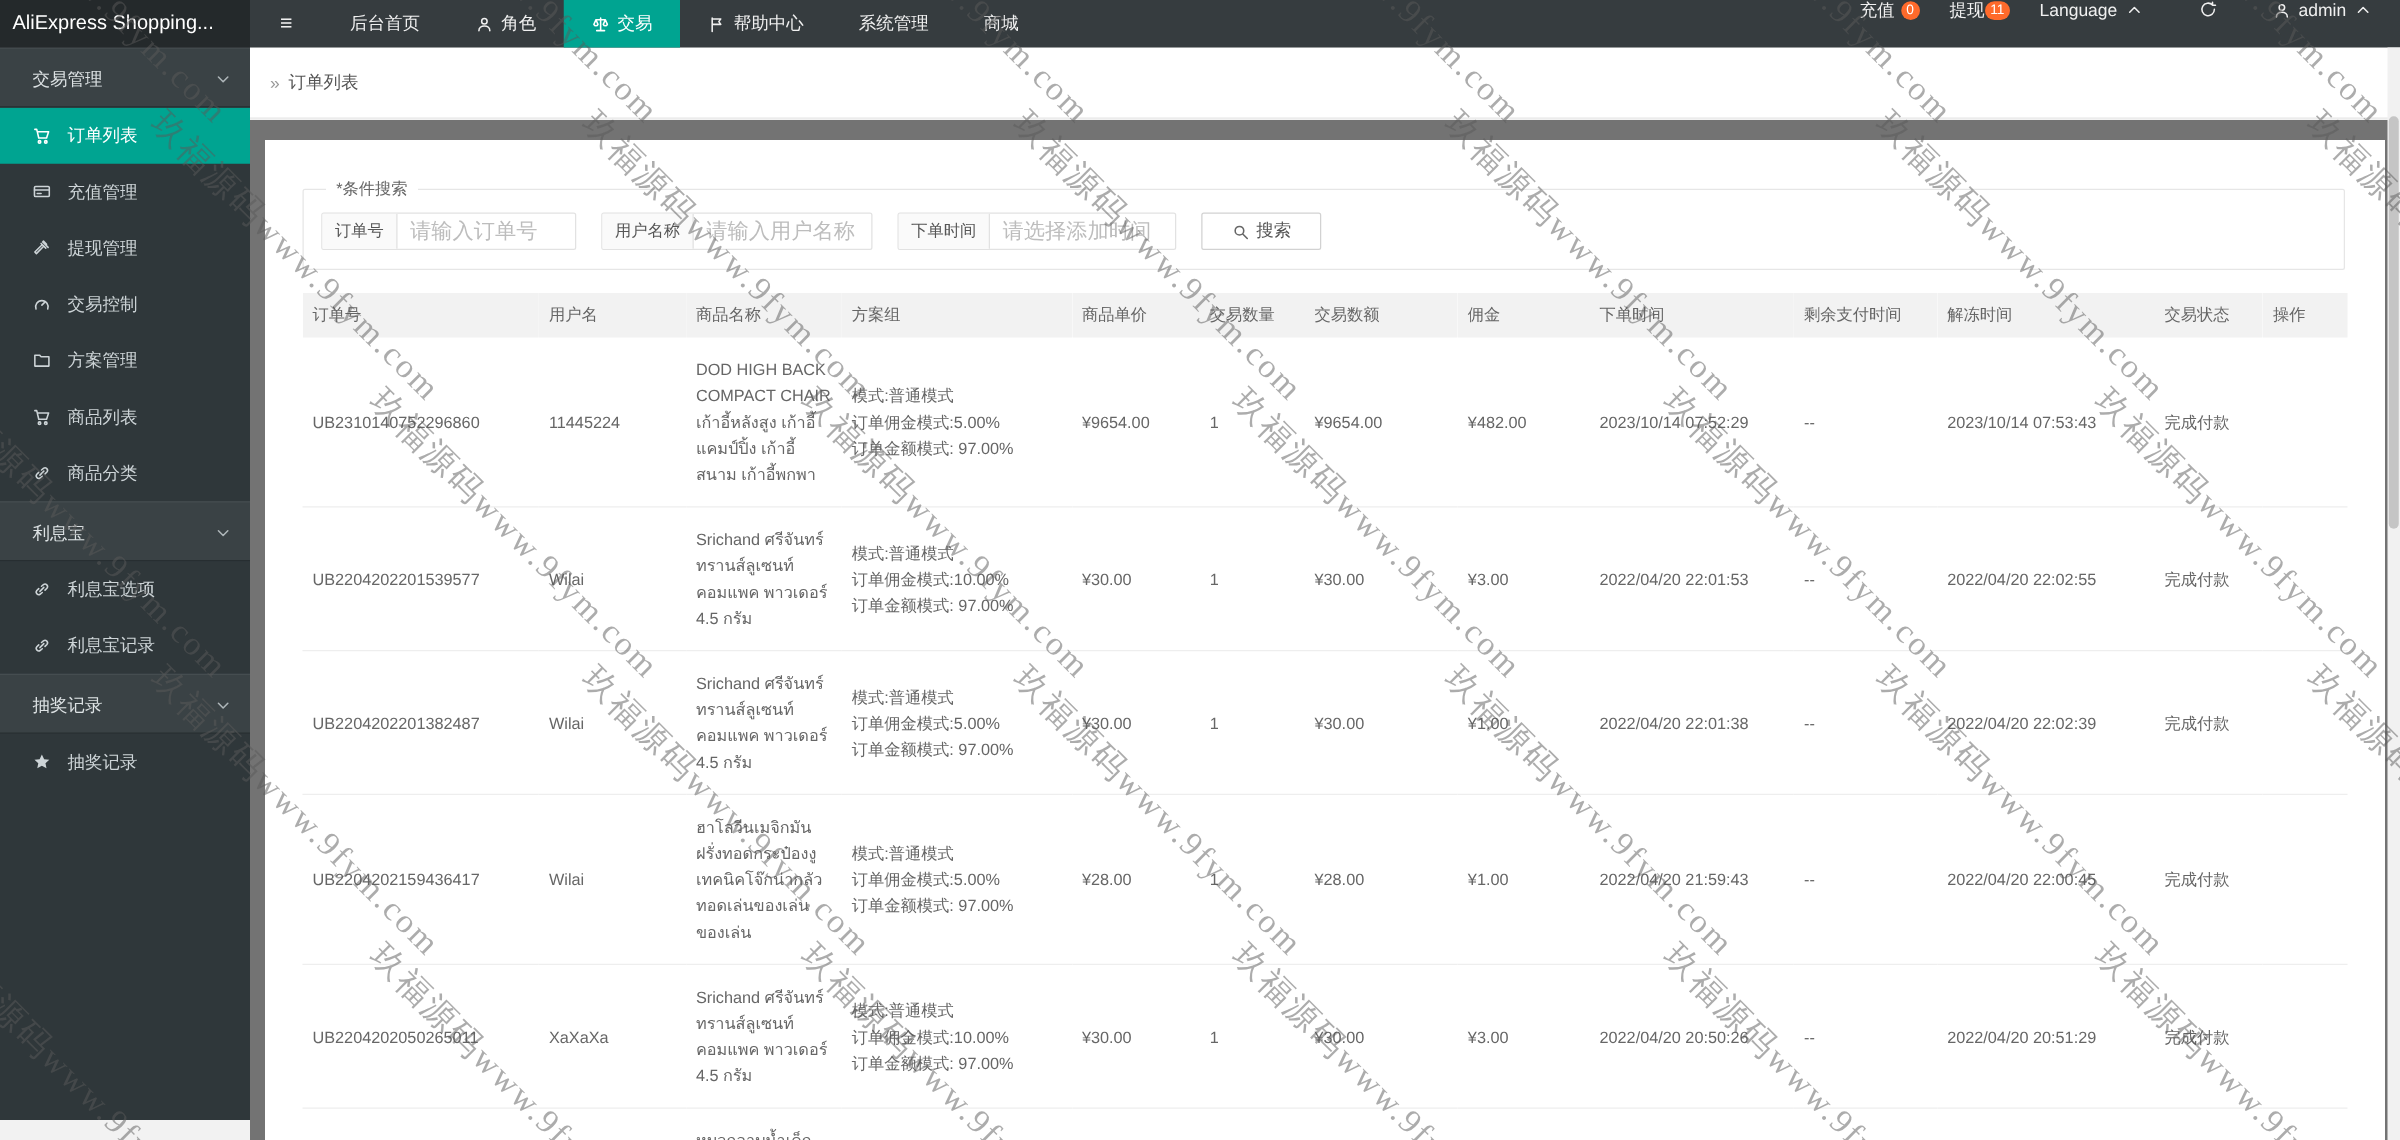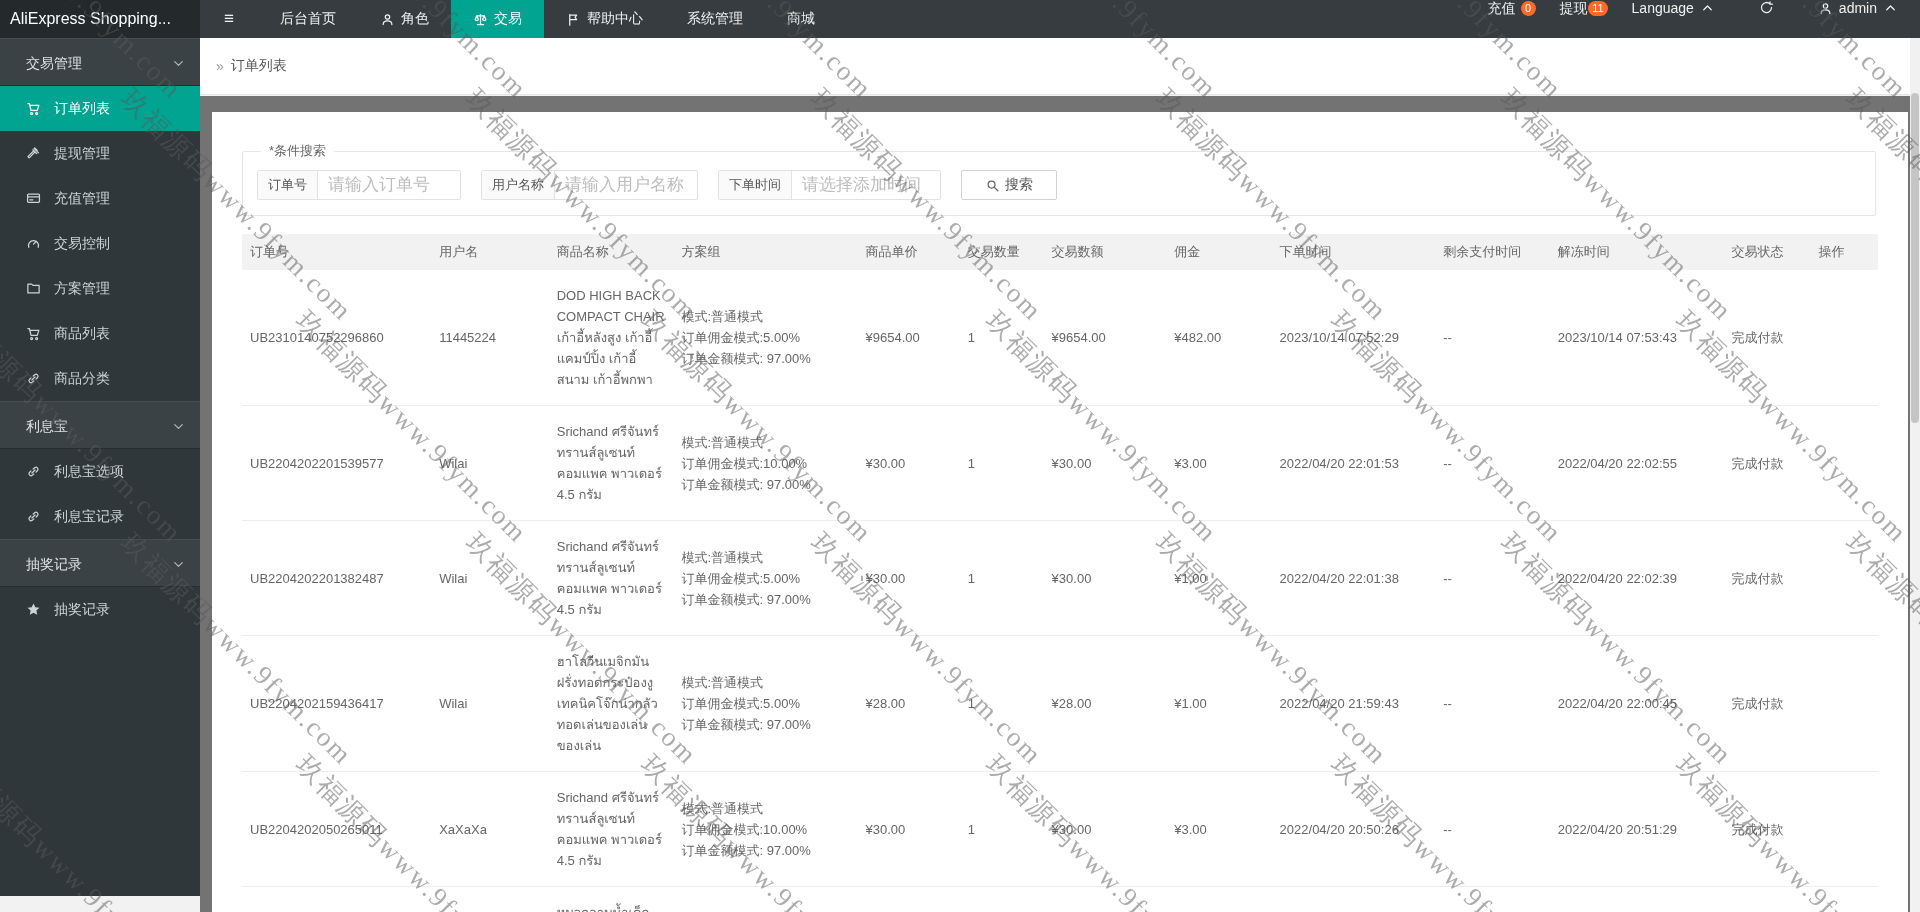--- a/index.html
+++ b/index.html
@@ -156,33 +156,33 @@
           <circle cx="9" cy="20" r="1.6"></circle>
           <circle cx="17" cy="20" r="1.6"></circle>
           <path d="M3 4h2.4L8 15h10l2.6-8H6"></path>
         </svg>
       </span>
       <span>订单列表</span>
     </div>
     <div class="side-item">
       <span class="ico">
         <svg width="15" height="15" viewBox="0 0 24 24" fill="none" stroke="currentColor" stroke-width="2" stroke-linecap="round" stroke-linejoin="round">
-          <path d="M13 4l7 7M11 6l6 6M14 3l4 4M12 8l-9 9 2 2 9-9"></path>
-        </svg>
-      </span>
-      <span>提现管理</span>
-    </div>
-    <div class="side-item">
-      <span class="ico">
-        <svg width="15" height="15" viewBox="0 0 24 24" fill="none" stroke="currentColor" stroke-width="2" stroke-linecap="round" stroke-linejoin="round">
           <rect x="2.5" y="5" width="19" height="13" rx="1.5"></rect>
           <path d="M2.5 9.5h19M6 14h5"></path>
         </svg>
       </span>
       <span>充值管理</span>
+    </div>
+    <div class="side-item">
+      <span class="ico">
+        <svg width="15" height="15" viewBox="0 0 24 24" fill="none" stroke="currentColor" stroke-width="2" stroke-linecap="round" stroke-linejoin="round">
+          <path d="M13 4l7 7M11 6l6 6M14 3l4 4M12 8l-9 9 2 2 9-9"></path>
+        </svg>
+      </span>
+      <span>提现管理</span>
     </div>
     <div class="side-item">
       <span class="ico">
         <svg width="15" height="15" viewBox="0 0 24 24" fill="none" stroke="currentColor" stroke-width="2" stroke-linecap="round" stroke-linejoin="round">
           <path d="M4.5 18a8 8 0 1 1 15 0"></path>
           <path d="M12 13l3.5-3.5"></path>
         </svg>
       </span>
       <span>交易控制</span>
     </div>

